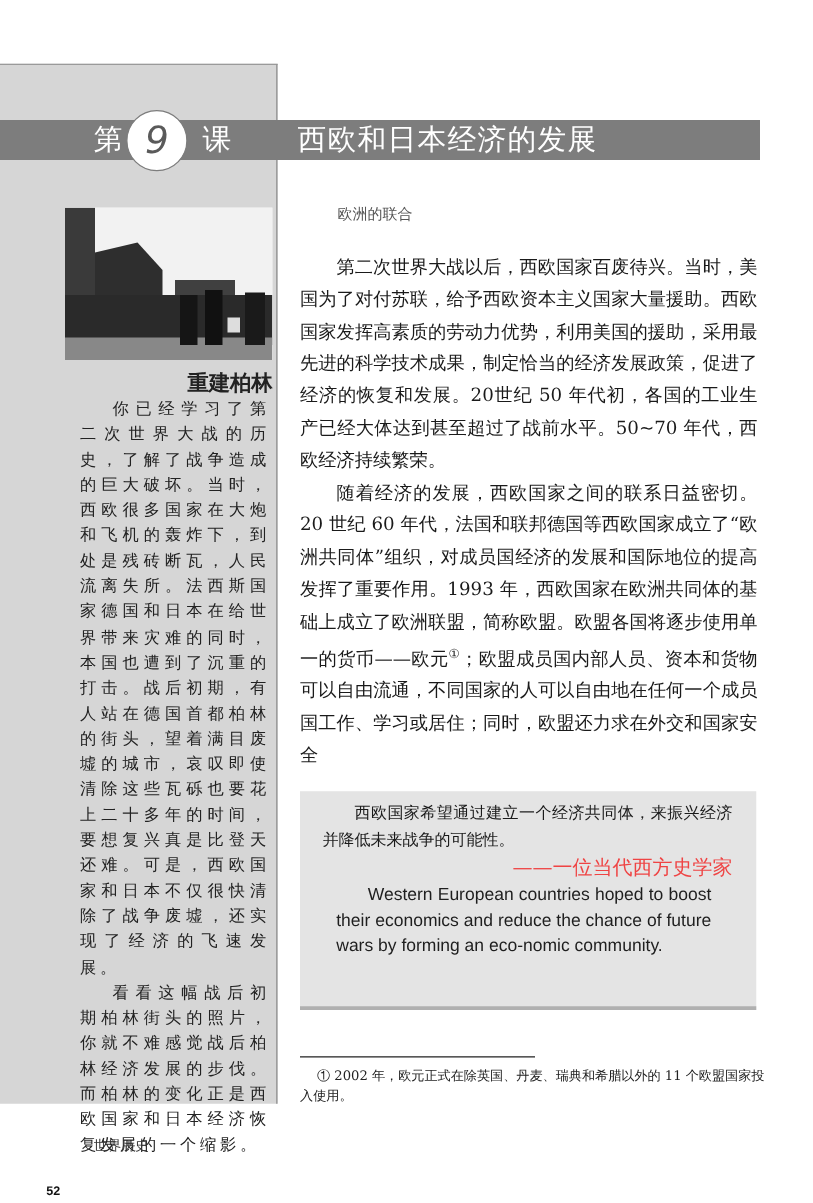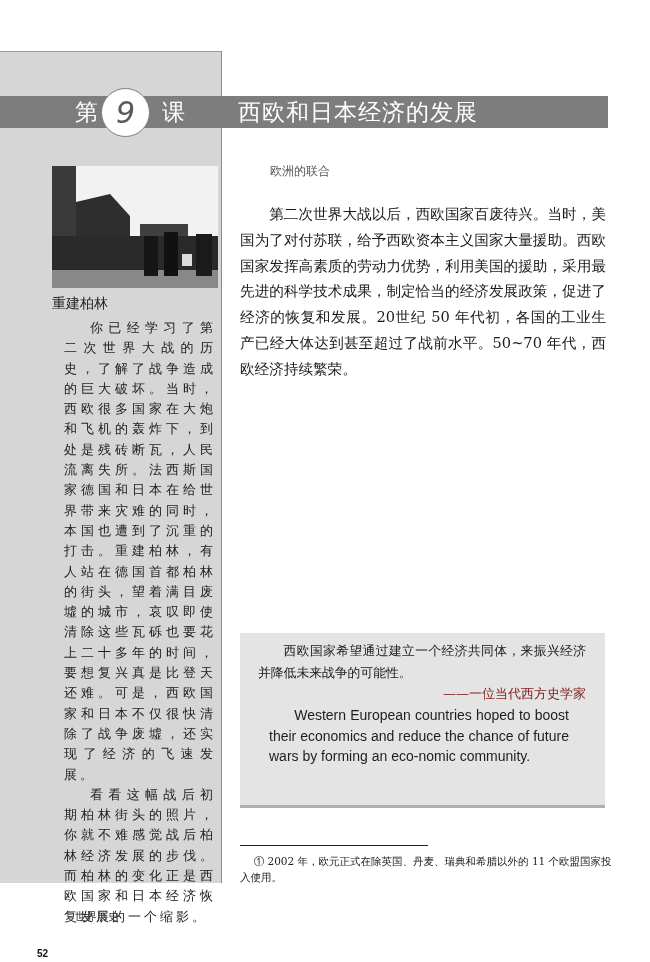--- a/index.html
+++ b/index.html
@@ -30,21 +30,21 @@
   }
   .lesson-title {
     position:absolute; left:238px; top:97px; color:#ffffff; font-size:23px; line-height:30px;
     font-family:"DejaVu Sans", sans-serif; letter-spacing:1px;
   }
   .photo {
     position:absolute; left:52px; top:166px; width:166px; height:122px; background:#f4f4f4; overflow:hidden;
   }
   .photo svg { display:block; }
   .photo-caption {
-    position:absolute; left:52px; top:295px; width:166px; text-align:left; font-size:14px; font-weight:normal; color:#222;
+    position:absolute; left:52px; top:295px; width:166px; text-align:right; font-size:17px; font-weight:bold; color:#222;
   }
   .side-text {
     position:absolute; left:64px; top:318px; width:152px;
     font-size:13px; line-height:20.3px; letter-spacing:3px; color:#222;
     text-align:justify;
   }
   .side-text p { margin:0; text-indent:2em; }
   .section-heading {
     position:absolute; left:270px; top:163px; font-family:"DejaVu Sans", sans-serif; font-size:12px; color:#555;
   }
@@ -57,21 +57,21 @@
   .quote-box {
     position:absolute; left:240px; top:633px; width:365px; height:175px;
     background:#e4e4e4; border-bottom:3px solid #b0b0b0; box-sizing:border-box;
   }
   .quote-cn {
     position:absolute; left:258px; top:640px; width:328px;
     font-size:12.8px; line-height:22px; font-weight:normal; color:#1a1a1a; text-align:justify;
   }
   .quote-cn p { margin:0; text-indent:2em; }
   .quote-author {
-    position:absolute; left:258px; top:684px; width:328px; text-align:right; font-size:13px; line-height:20px; color:#7f1d1d;
+    position:absolute; left:258px; top:684px; width:328px; text-align:right; font-size:16px; line-height:20px; color:#ef4444;
   }
   .quote-en {
     position:absolute; left:269px; top:705px; width:300px;
     font-family:"Liberation Sans", sans-serif; font-size:14px; line-height:20.5px; color:#1e1e1e; text-align:justify;
   }
   .quote-en p { margin:0; text-indent:1.8em; }
   .footnote-rule {
     position:absolute; left:240px; top:845px; width:188px; height:1px; background:#222;
   }
   .footnote {
@@ -106,28 +106,29 @@
     <rect x="0" y="104" width="166" height="18" fill="#888"></rect>
     <rect x="92" y="70" width="14" height="40" fill="#151515"></rect>
     <rect x="112" y="66" width="14" height="44" fill="#111"></rect>
     <rect x="144" y="68" width="16" height="42" fill="#1a1a1a"></rect>
     <rect x="130" y="88" width="10" height="12" fill="#ddd"></rect>
   </svg>
 </div>
 <div class="photo-caption">重建柏林</div>
 
 <div class="side-text">
-  <p>你已经学习了第二次世界大战的历史，了解了战争造成的巨大破坏。当时，西欧很多国家在大炮和飞机的轰炸下，到处是残砖断瓦，人民流离失所。法西斯国家德国和日本在给世界带来灾难的同时，本国也遭到了沉重的打击。重建柏林，有人站在德国首都柏林的街头，望着满目废墟的城市，哀叹即使清除这些瓦砾也要花上二十多年的时间，要想复兴真是比登天还难。可是，西欧国家和日本不仅很快清除了战争废墟，还实现了经济的飞速发展。</p>
+  <p>你已经学习了第二次世界大战的历史，了解了战争造成的巨大破坏。当时，西欧很多国家在大炮和飞机的轰炸下，到处是残砖断瓦，人民流离失所。法西斯国家德国和日本在给世界带来灾难的同时，本国也遭到了沉重的打击。战后初期，有人站在德国首都柏林的街头，望着满目废墟的城市，哀叹即使清除这些瓦砾也要花上二十多年的时间，要想复兴真是比登天还难。可是，西欧国家和日本不仅很快清除了战争废墟，还实现了经济的飞速发展。</p>
   <p>看看这幅战后初期柏林街头的照片，你就不难感觉战后柏林经济发展的步伐。而柏林的变化正是西欧国家和日本经济恢复发展的一个缩影。</p>
 </div>
 
 <div class="section-heading">欧洲的联合</div>
 
 <div class="main-text">
   <p>第二次世界大战以后，西欧国家百废待兴。当时，美国为了对付苏联，给予西欧资本主义国家大量援助。西欧国家发挥高素质的劳动力优势，利用美国的援助，采用最先进的科学技术成果，制定恰当的经济发展政策，促进了经济的恢复和发展。20世纪 50 年代初，各国的工业生产已经大体达到甚至超过了战前水平。50~70 年代，西欧经济持续繁荣。</p>
+  <p><span>随着经济的发展，西欧国家之间的联系日益密切。20 世纪 60 年代，法国和联邦德国等西欧国家成立了“欧洲共同体”组织，对成员国经济的发展和国际地位的提高发挥了重要作用。1993 年，西欧国家在欧洲共同体的基础上成立了欧洲联盟，简称欧盟。欧盟各国将逐步使用单一的货币——欧元</span><sup>①</sup><span>；欧盟成员国内部人员、资本和货物可以自由流通，不同国家的人可以自由地在任何一个成员国工作、学习或居住；同时，欧盟还力求在外交和国家安全</span></p>
 </div>
 
 <div class="quote-box"></div>
 <div class="quote-cn">
     <p>西欧国家希望通过建立一个经济共同体，来振兴经济并降低未来战争的可能性。</p>
   </div>
 <div class="quote-author">——一位当代西方史学家</div>
 <div class="quote-en">
     <p>Western European countries hoped to boost their economics and reduce the chance of future wars by forming an eco-nomic community.</p>
   </div>

